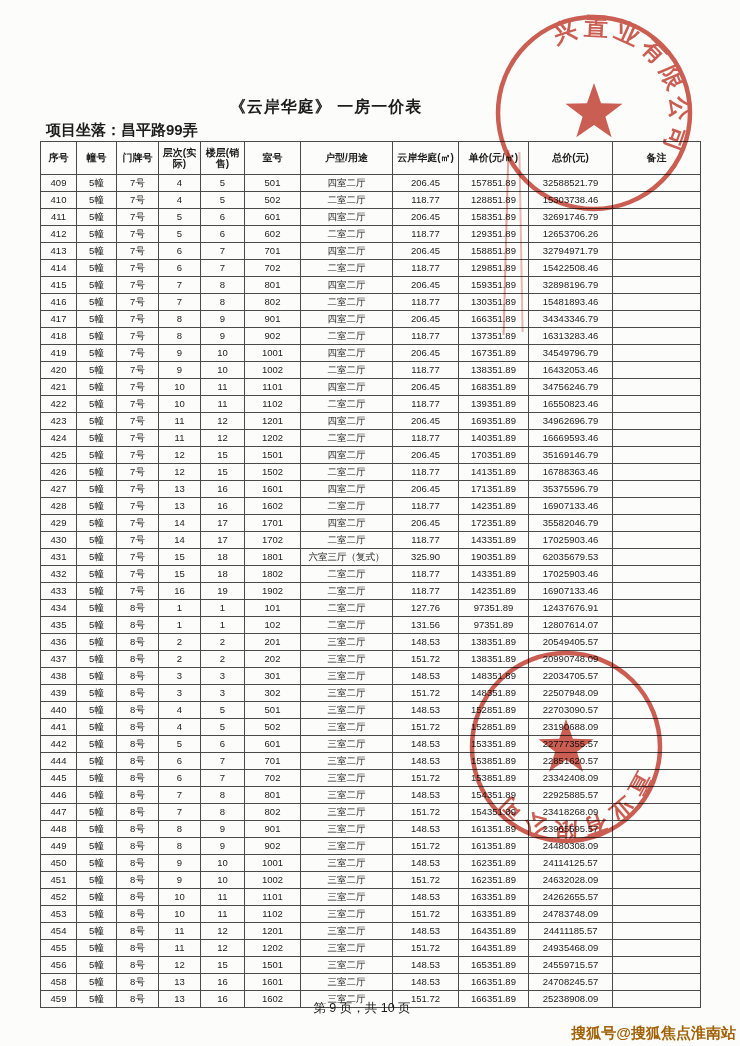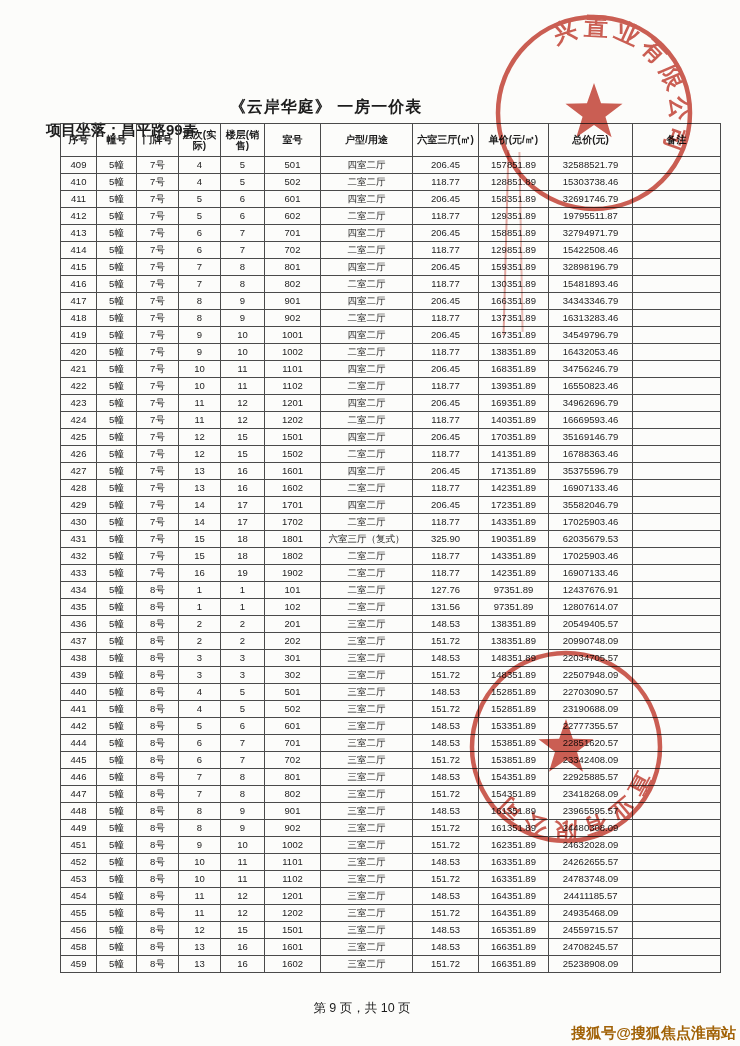--- a/index.html
+++ b/index.html
@@ -14,22 +14,22 @@
   .page{position:absolute;left:0;top:0;width:740px;height:1046px;}
   .title{
     position:absolute;top:97px;left:0;width:652px;
     text-align:center;font-size:16px;font-weight:bold;letter-spacing:1px;
   }
   .location{
     position:absolute;top:121px;left:46px;
     font-size:15px;font-weight:bold;
   }
   table.price{
-    position:absolute;left:40px;top:123px;width:660px;
-    border-collapse:collapse;table-layout:fixed;margin-left:20px;
+    position:absolute;left:40px;top:141px;width:660px;
+    border-collapse:collapse;table-layout:fixed;
   }
   table.price th, table.price td{
     border:1px solid #4a4a4a;
     text-align:center;vertical-align:middle;
     padding:0 1px;overflow:hidden;white-space:nowrap;
   }
   table.price th{
     font-size:10px;font-weight:bold;height:30px;
     white-space:normal;line-height:1.15;padding:1px;
   }
@@ -77,21 +77,21 @@
     </colgroup>
     <thead>
       <tr id="header-row">
           <th>序号</th>
           <th>幢号</th>
           <th>门牌号</th>
           <th>层次(实际)</th>
           <th>楼层(销售)</th>
           <th>室号</th>
           <th>户型/用途</th>
-          <th>六室三厅(㎡)</th>
+          <th>云岸华庭(㎡)</th>
           <th>单价(元/㎡)</th>
           <th>总价(元)</th>
           <th>备注</th>
         </tr>
     </thead>
     <tbody id="body-rows">
         <tr>
           <td>409</td>
           <td>5幢</td>
           <td>7号</td>
@@ -133,21 +133,21 @@
         <tr>
           <td>412</td>
           <td>5幢</td>
           <td>7号</td>
           <td>5</td>
           <td>6</td>
           <td>602</td>
           <td>二室二厅</td>
           <td>118.77</td>
           <td>129351.89</td>
-          <td>19795511.87</td>
+          <td>12653706.26</td>
           <td></td>
         </tr>
         <tr>
           <td>413</td>
           <td>5幢</td>
           <td>7号</td>
           <td>6</td>
           <td>7</td>
           <td>701</td>
           <td>四室二厅</td>
@@ -602,20 +602,33 @@
           <td>449</td>
           <td>5幢</td>
           <td>8号</td>
           <td>8</td>
           <td>9</td>
           <td>902</td>
           <td>三室二厅</td>
           <td>151.72</td>
           <td>161351.89</td>
           <td>24480308.09</td>
+          <td></td>
+        </tr>
+        <tr>
+          <td>450</td>
+          <td>5幢</td>
+          <td>8号</td>
+          <td>9</td>
+          <td>10</td>
+          <td>1001</td>
+          <td>三室二厅</td>
+          <td>148.53</td>
+          <td>162351.89</td>
+          <td>24114125.57</td>
           <td></td>
         </tr>
         <tr>
           <td>451</td>
           <td>5幢</td>
           <td>8号</td>
           <td>9</td>
           <td>10</td>
           <td>1002</td>
           <td>三室二厅</td>

